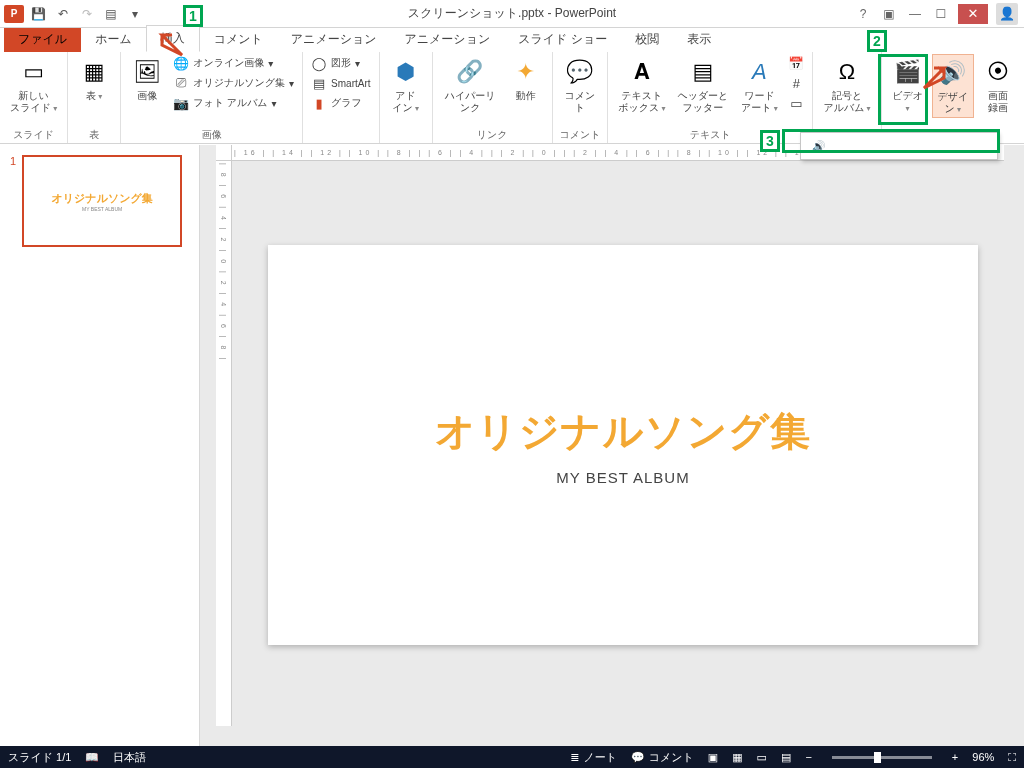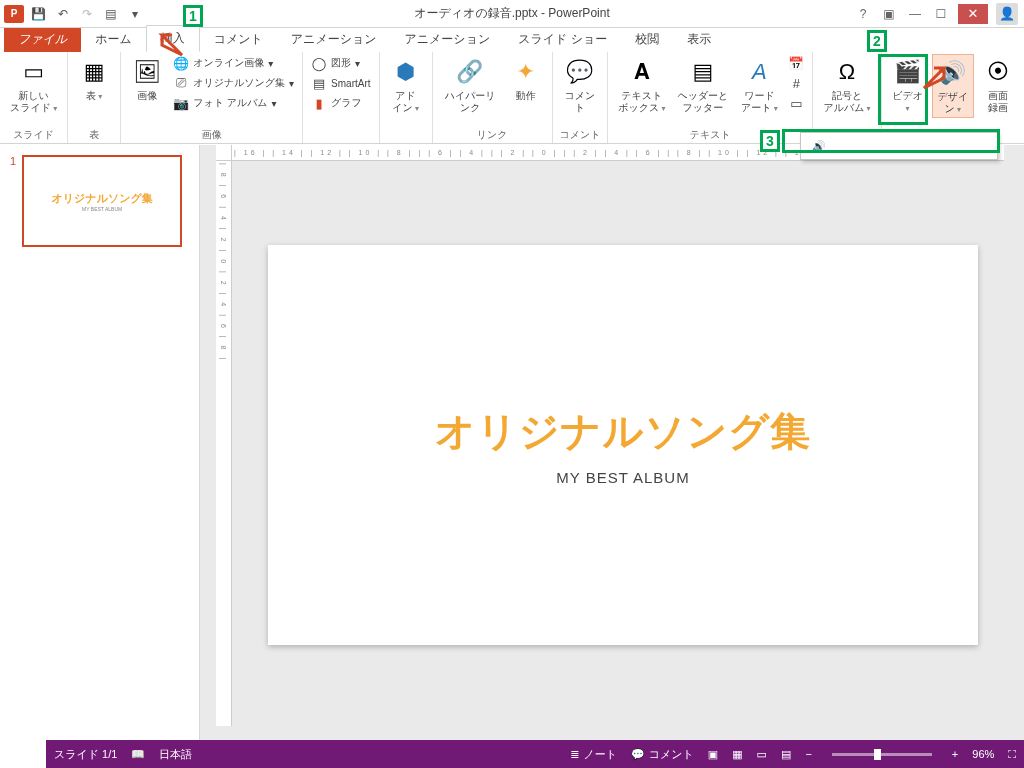--- a/index.html
+++ b/index.html
@@ -13,21 +13,21 @@
 .qat-btn.disabled { color: #bbb; }
 .tb-title { position: absolute; left: 50%; transform: translateX(-50%); font-size: 12px; color: #444; }
 .tb-right { margin-left: auto; display: flex; align-items: center; gap: 8px; padding-right: 6px; }
 .win-btn { width: 18px; height: 18px; display: flex; align-items: center; justify-content: center; font-size: 12px; color: #666; }
 .x-btn { width: 30px; height: 20px; background: #c8504f; color: #fff; display: flex; align-items: center; justify-content: center; font-size: 13px; }
 .avatar { width: 22px; height: 22px; background: #ddd; border-radius: 2px; display:flex;align-items:center;justify-content:center;color:#999;font-size:13px; }
 
 
 .tabs { height: 24px; display: flex; align-items: flex-end; padding-left: 4px; }
 .tab { padding: 4px 14px; font-size: 12px; color: #444; cursor: default; }
-.tab.file { background: #d24726; color: #ffffff; font-style: italic; }
+.tab.file { background: #d24726; color: #000000; }
 .tab.active { border: 1px solid #d4d4d4; border-bottom: 1px solid #fff; background: #fff; color: #444; position: relative; z-index: 2; }
 
 
 .ribbon { height: 92px; border-bottom: 1px solid #d4d4d4; display: flex; background: #fff; position: relative; }
 .group { border-right: 1px solid #e0e0e0; padding: 2px 6px 0 6px; display: flex; flex-direction: column; }
 .group-body { flex: 1; display: flex; align-items: flex-start; gap: 4px; }
 .group-label { font-size: 10px; color: #666; text-align: center; padding: 2px 0 1px 0; }
 .big-btn { display: flex; flex-direction: column; align-items: center; gap: 2px; padding: 2px 4px; cursor: default; }
 .big-btn .ic { width: 32px; height: 32px; display: flex; align-items: center; justify-content: center; font-size: 22px; }
 .big-btn .lbl { font-size: 10px; color: #444; text-align: center; line-height: 1.2; }
@@ -58,39 +58,39 @@
 
 .canvas-area { flex: 1; position: relative; }
 .ruler-h { position: absolute; top: 0; left: 32px; right: 20px; height: 16px; background: #fff; border-bottom: 1px solid #ccc; font-size: 7px; color: #888; display: flex; align-items: center; overflow: hidden; letter-spacing: 3px; padding-left: 2px; white-space: nowrap;}
 .ruler-v { position: absolute; top: 16px; left: 16px; width: 16px; bottom: 20px; background: #fff; border-right: 1px solid #ccc; font-size: 7px; color: #888; writing-mode: vertical-rl; display: flex; align-items: center; overflow: hidden; letter-spacing: 3px; padding-top: 2px;}
 .ruler-origin { position: absolute; top: 0; left: 16px; width: 16px; height: 16px; background: #fff; border-right: 1px solid #ccc; border-bottom: 1px solid #ccc;}
 .slide { position: absolute; top: 100px; left: 68px; width: 710px; height: 400px; background: #fff; box-shadow: 0 2px 6px rgba(0,0,0,.25); display: flex; flex-direction: column; align-items: center; justify-content: center; }
 .slide .s1 { font-size: 40px; font-weight: bold; color: #f3a833; letter-spacing: 1px; }
 .slide .s2 { font-size: 15px; color: #444; margin-top: 10px; letter-spacing: 1px; }
 
 
-.status { position: absolute; bottom: 0; left: 0; right: 0; height: 28px; background: #701a75; color: #fff; display: flex; align-items: center; font-size: 11px; padding: 0 8px; gap: 14px; margin-left: 46px; }
+.status { position: absolute; bottom: 0; left: 0; right: 0; height: 22px; background: #0f172a; color: #fff; display: flex; align-items: center; font-size: 11px; padding: 0 8px; gap: 14px; }
 .status .spacer { flex: 1; }
 .sb-btn { display: flex; align-items: center; gap: 4px; }
 .zoom-slider { width: 100px; height: 3px; background: rgba(255,255,255,.5); position: relative; margin: 0 6px; }
 .zoom-slider::after { content: ""; position: absolute; left: 42%; top: -4px; width: 7px; height: 11px; background: #fff; }
 </style>
 </head>
 <body>
 
 <div class="titlebar">
   <div class="tb-left">
     <div class="pp-icon">P</div>
     <div class="qat-btn">💾</div>
     <div class="qat-btn">↶</div>
     <div class="qat-btn disabled">↷</div>
     <div class="qat-btn">▤</div>
     <div class="qat-btn">▾</div>
   </div>
-  <div class="tb-title">オーディオの録音.pptx - PowerPoint</div>
+  <div class="tb-title">スクリーンショット.pptx - PowerPoint</div>
   <div class="tb-right">
     <div class="win-btn">?</div>
     <div class="win-btn">▣</div>
     <div class="win-btn">—</div>
     <div class="win-btn">☐</div>
     <div class="x-btn">✕</div>
     <div class="avatar">👤</div>
   </div>
 </div>
 

